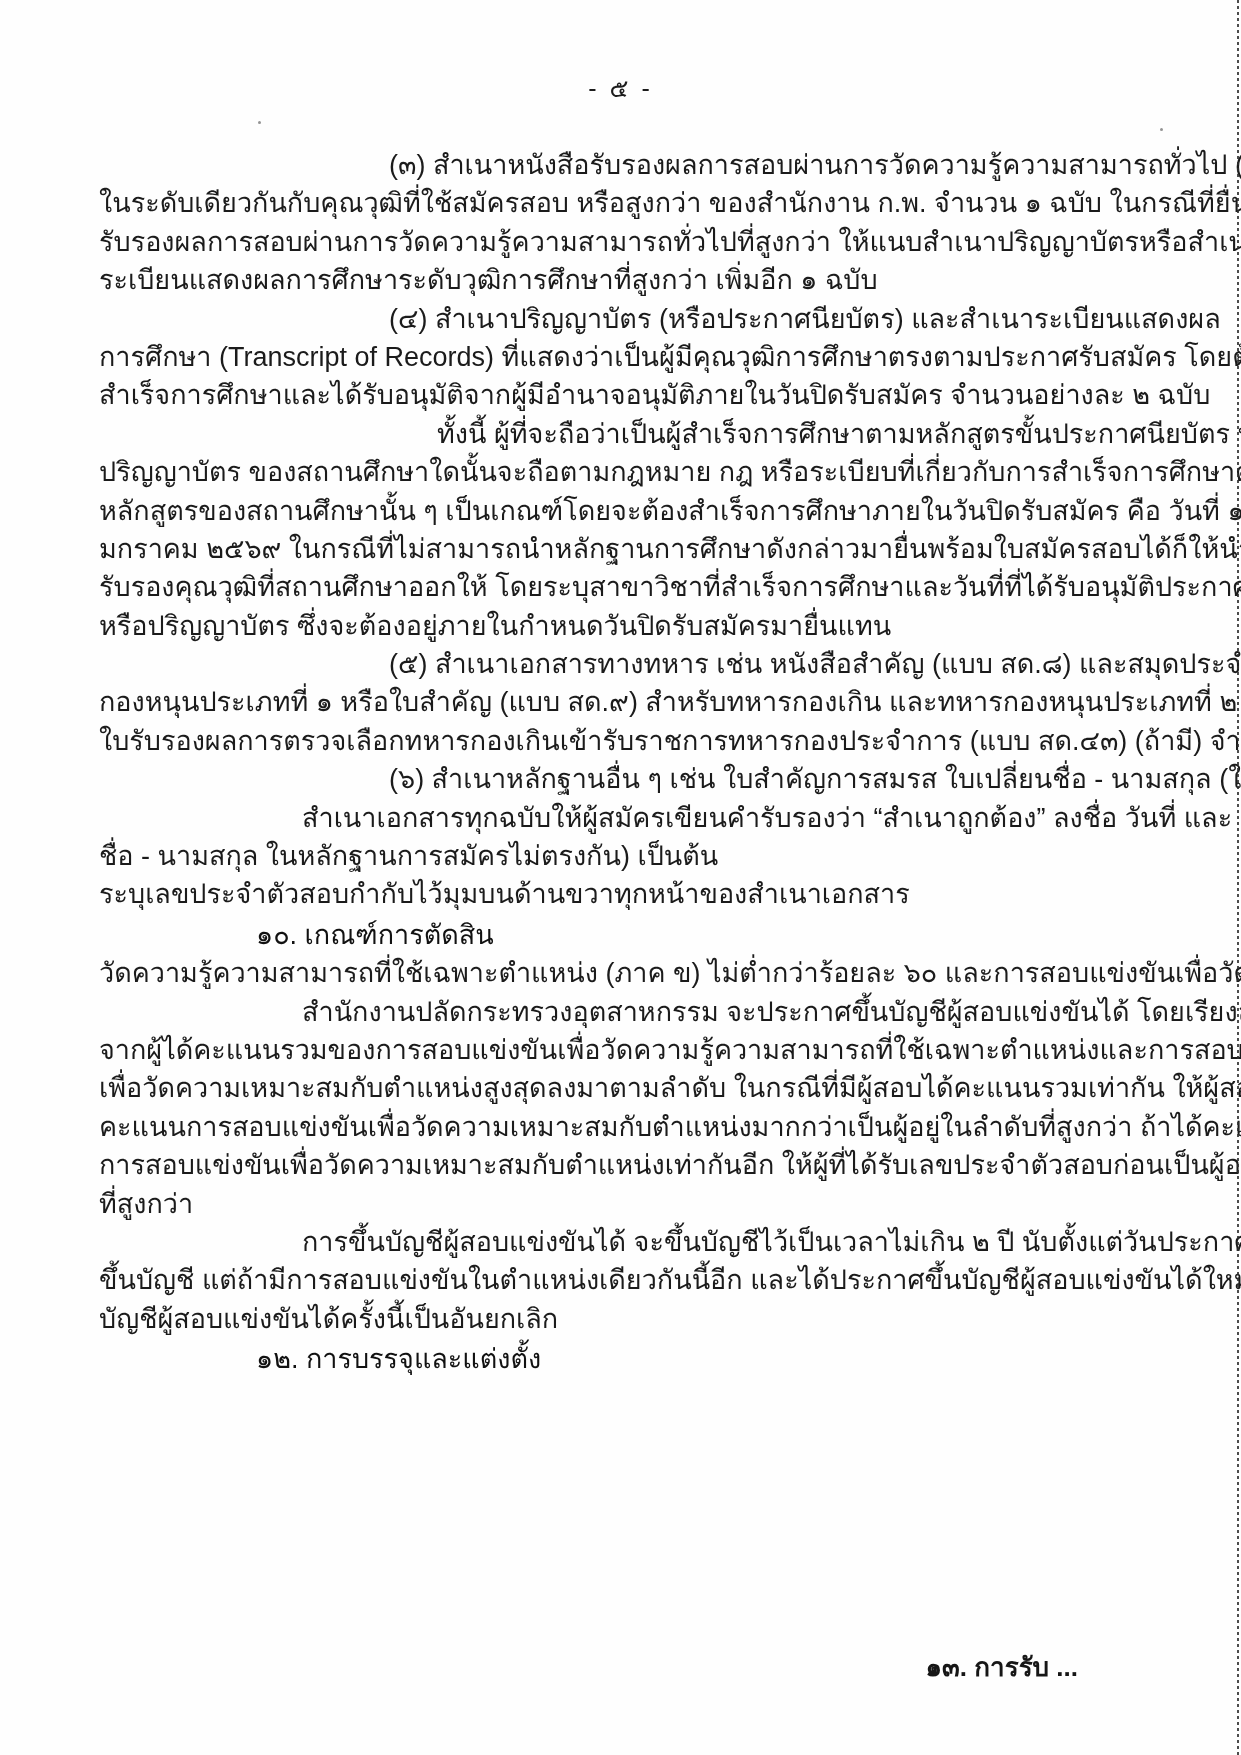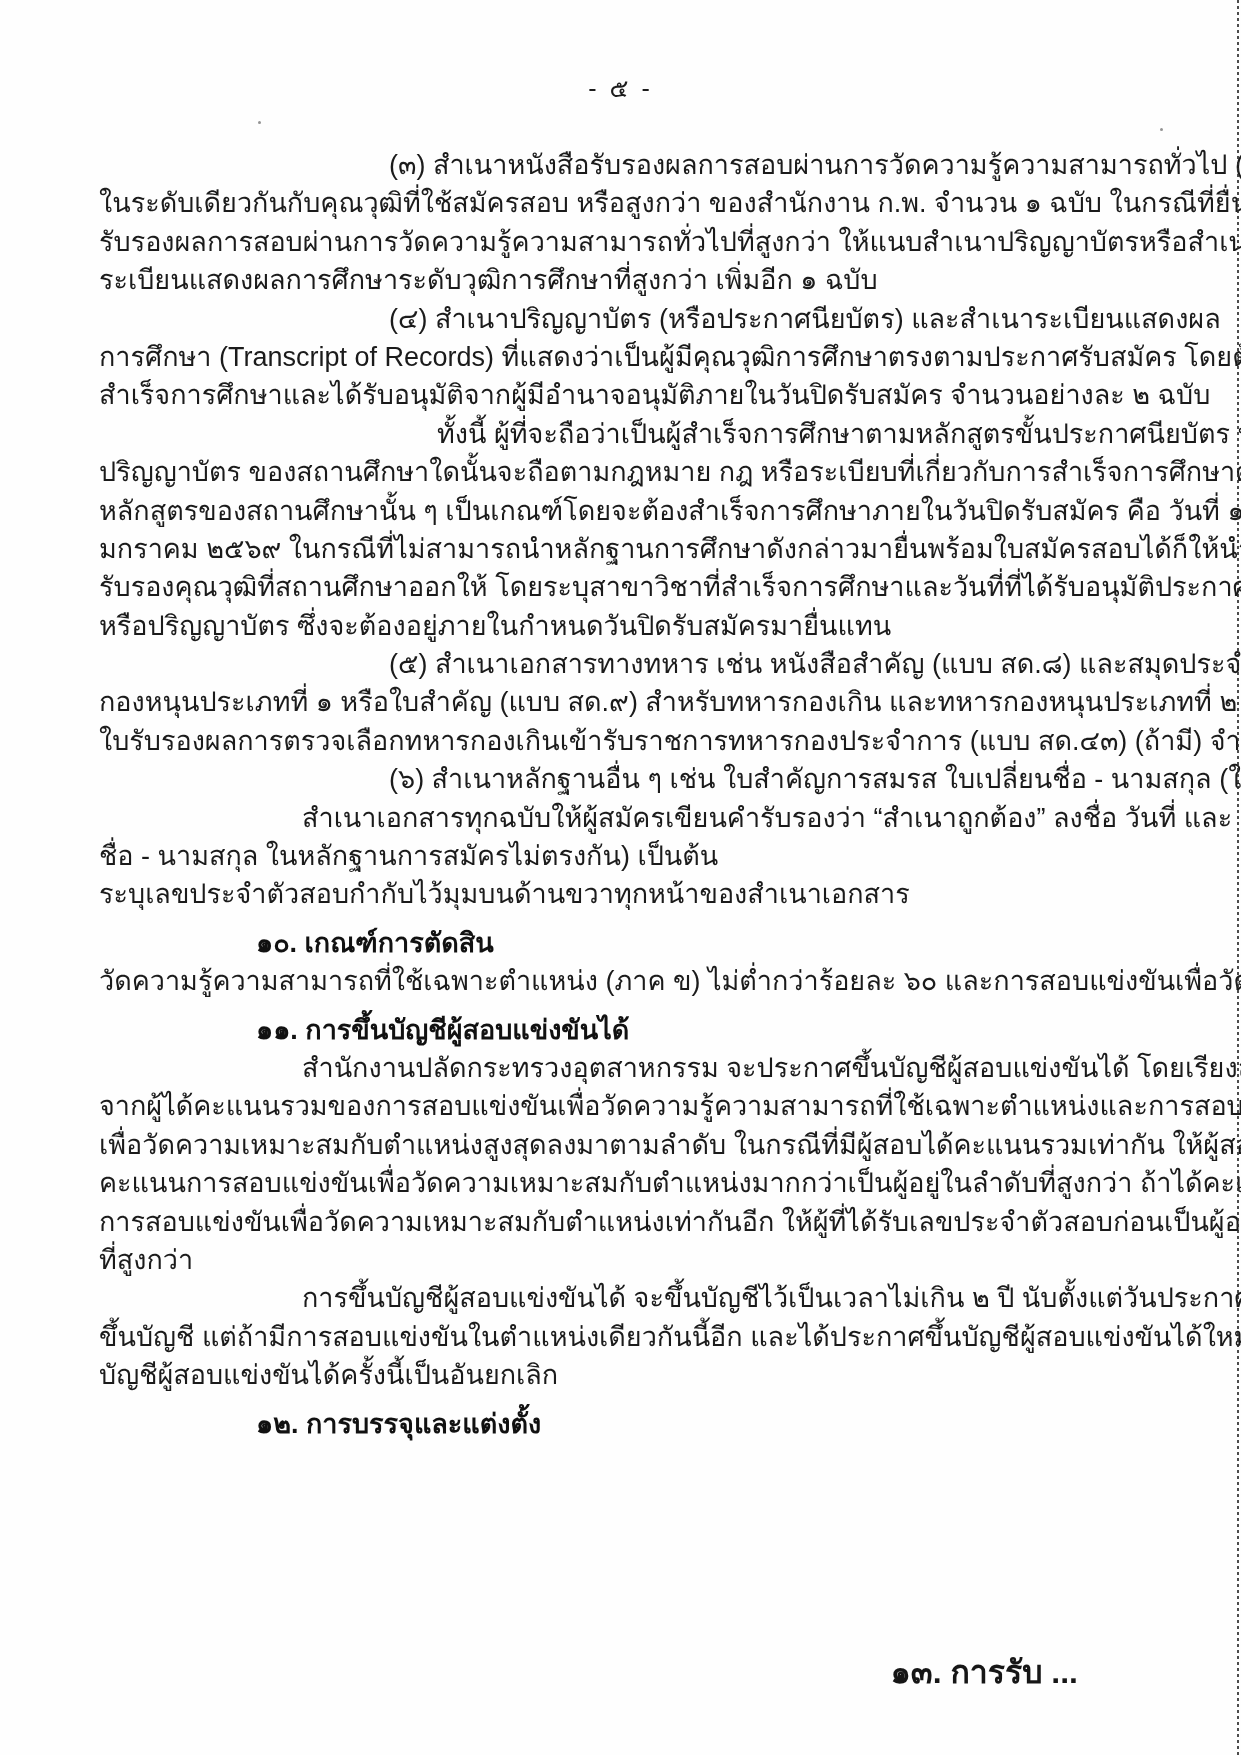--- a/index.html
+++ b/index.html
@@ -37,32 +37,32 @@
     font-size: 27px;
     line-height: 38.4px;
     height: 38.4px;
     white-space: nowrap;
     color: #1b1b1b;
   }
   .ind-a { padding-left: 290px; }   
   .ind-b { padding-left: 338px; }   
   .ind-c { padding-left: 203px; }   
   .heading {
-    font-weight: 700;
+    font-weight: 400;
     padding-left: 157px;
-    margin-top: 10px;
+    margin-top: 2px;
     color: #111111;
   }
   .footer-catchword {
     position: absolute;
     top: 1646px;
     left: 0;
     width: 1078px;
     text-align: right;
-    font-size: 32px;
+    font-size: 26px;
     font-weight: 700;
     color: #161616;
   }
   .edge-artifact {
     position: absolute;
     top: 0;
     right: 2px;
     width: 2px;
     height: 1755px;
     background: repeating-linear-gradient(
@@ -106,21 +106,20 @@
     <div class="line">หรือปริญญาบัตร ซึ่งจะต้องอยู่ภายในกำหนดวันปิดรับสมัครมายื่นแทน</div>
     <div class="line ind-a">(๕) สำเนาเอกสารทางทหาร เช่น หนังสือสำคัญ (แบบ สด.๘) และสมุดประจำตัวทหาร</div>
     <div class="line">กองหนุนประเภทที่ ๑ หรือใบสำคัญ (แบบ สด.๙) สำหรับทหารกองเกิน และทหารกองหนุนประเภทที่ ๒ หรือ</div>
     <div class="line">ใบรับรองผลการตรวจเลือกทหารกองเกินเข้ารับราชการทหารกองประจำการ (แบบ สด.๔๓) (ถ้ามี) จำนวน ๑ ฉบับ</div>
     <div class="line ind-a">(๖) สำเนาหลักฐานอื่น ๆ เช่น ใบสำคัญการสมรส ใบเปลี่ยนชื่อ - นามสกุล (ในกรณีที่</div>
     <div class="line ind-c">สำเนาเอกสารทุกฉบับให้ผู้สมัครเขียนคำรับรองว่า “สำเนาถูกต้อง” ลงชื่อ วันที่ และ</div>
     <div class="line">ชื่อ - นามสกุล ในหลักฐานการสมัครไม่ตรงกัน) เป็นต้น</div>
     <div class="line">ระบุเลขประจำตัวสอบกำกับไว้มุมบนด้านขวาทุกหน้าของสำเนาเอกสาร</div>
     <div class="line heading">๑๐. เกณฑ์การตัดสิน</div>
     <div class="line">วัดความรู้ความสามารถที่ใช้เฉพาะตำแหน่ง (ภาค ข) ไม่ต่ำกว่าร้อยละ ๖๐ และการสอบแข่งขันเพื่อวัดความ</div>
-    <div class="line heading">๑๑. การขึ้นบัญชีผู้สอบแข่งขันได้</div>
     <div class="line ind-c">สำนักงานปลัดกระทรวงอุตสาหกรรม จะประกาศขึ้นบัญชีผู้สอบแข่งขันได้ โดยเรียงลำดับที่</div>
     <div class="line">จากผู้ได้คะแนนรวมของการสอบแข่งขันเพื่อวัดความรู้ความสามารถที่ใช้เฉพาะตำแหน่งและการสอบแข่งขัน</div>
     <div class="line">เพื่อวัดความเหมาะสมกับตำแหน่งสูงสุดลงมาตามลำดับ ในกรณีที่มีผู้สอบได้คะแนนรวมเท่ากัน ให้ผู้สอบที่ได้</div>
     <div class="line">คะแนนการสอบแข่งขันเพื่อวัดความเหมาะสมกับตำแหน่งมากกว่าเป็นผู้อยู่ในลำดับที่สูงกว่า ถ้าได้คะแนน</div>
     <div class="line">การสอบแข่งขันเพื่อวัดความเหมาะสมกับตำแหน่งเท่ากันอีก ให้ผู้ที่ได้รับเลขประจำตัวสอบก่อนเป็นผู้อยู่ในลำดับ</div>
     <div class="line">ที่สูงกว่า</div>
     <div class="line ind-c">การขึ้นบัญชีผู้สอบแข่งขันได้ จะขึ้นบัญชีไว้เป็นเวลาไม่เกิน ๒ ปี นับตั้งแต่วันประกาศ</div>
     <div class="line">ขึ้นบัญชี แต่ถ้ามีการสอบแข่งขันในตำแหน่งเดียวกันนี้อีก และได้ประกาศขึ้นบัญชีผู้สอบแข่งขันได้ใหม่แล้ว</div>
     <div class="line">บัญชีผู้สอบแข่งขันได้ครั้งนี้เป็นอันยกเลิก</div>
     <div class="line heading">๑๒. การบรรจุและแต่งตั้ง</div>

